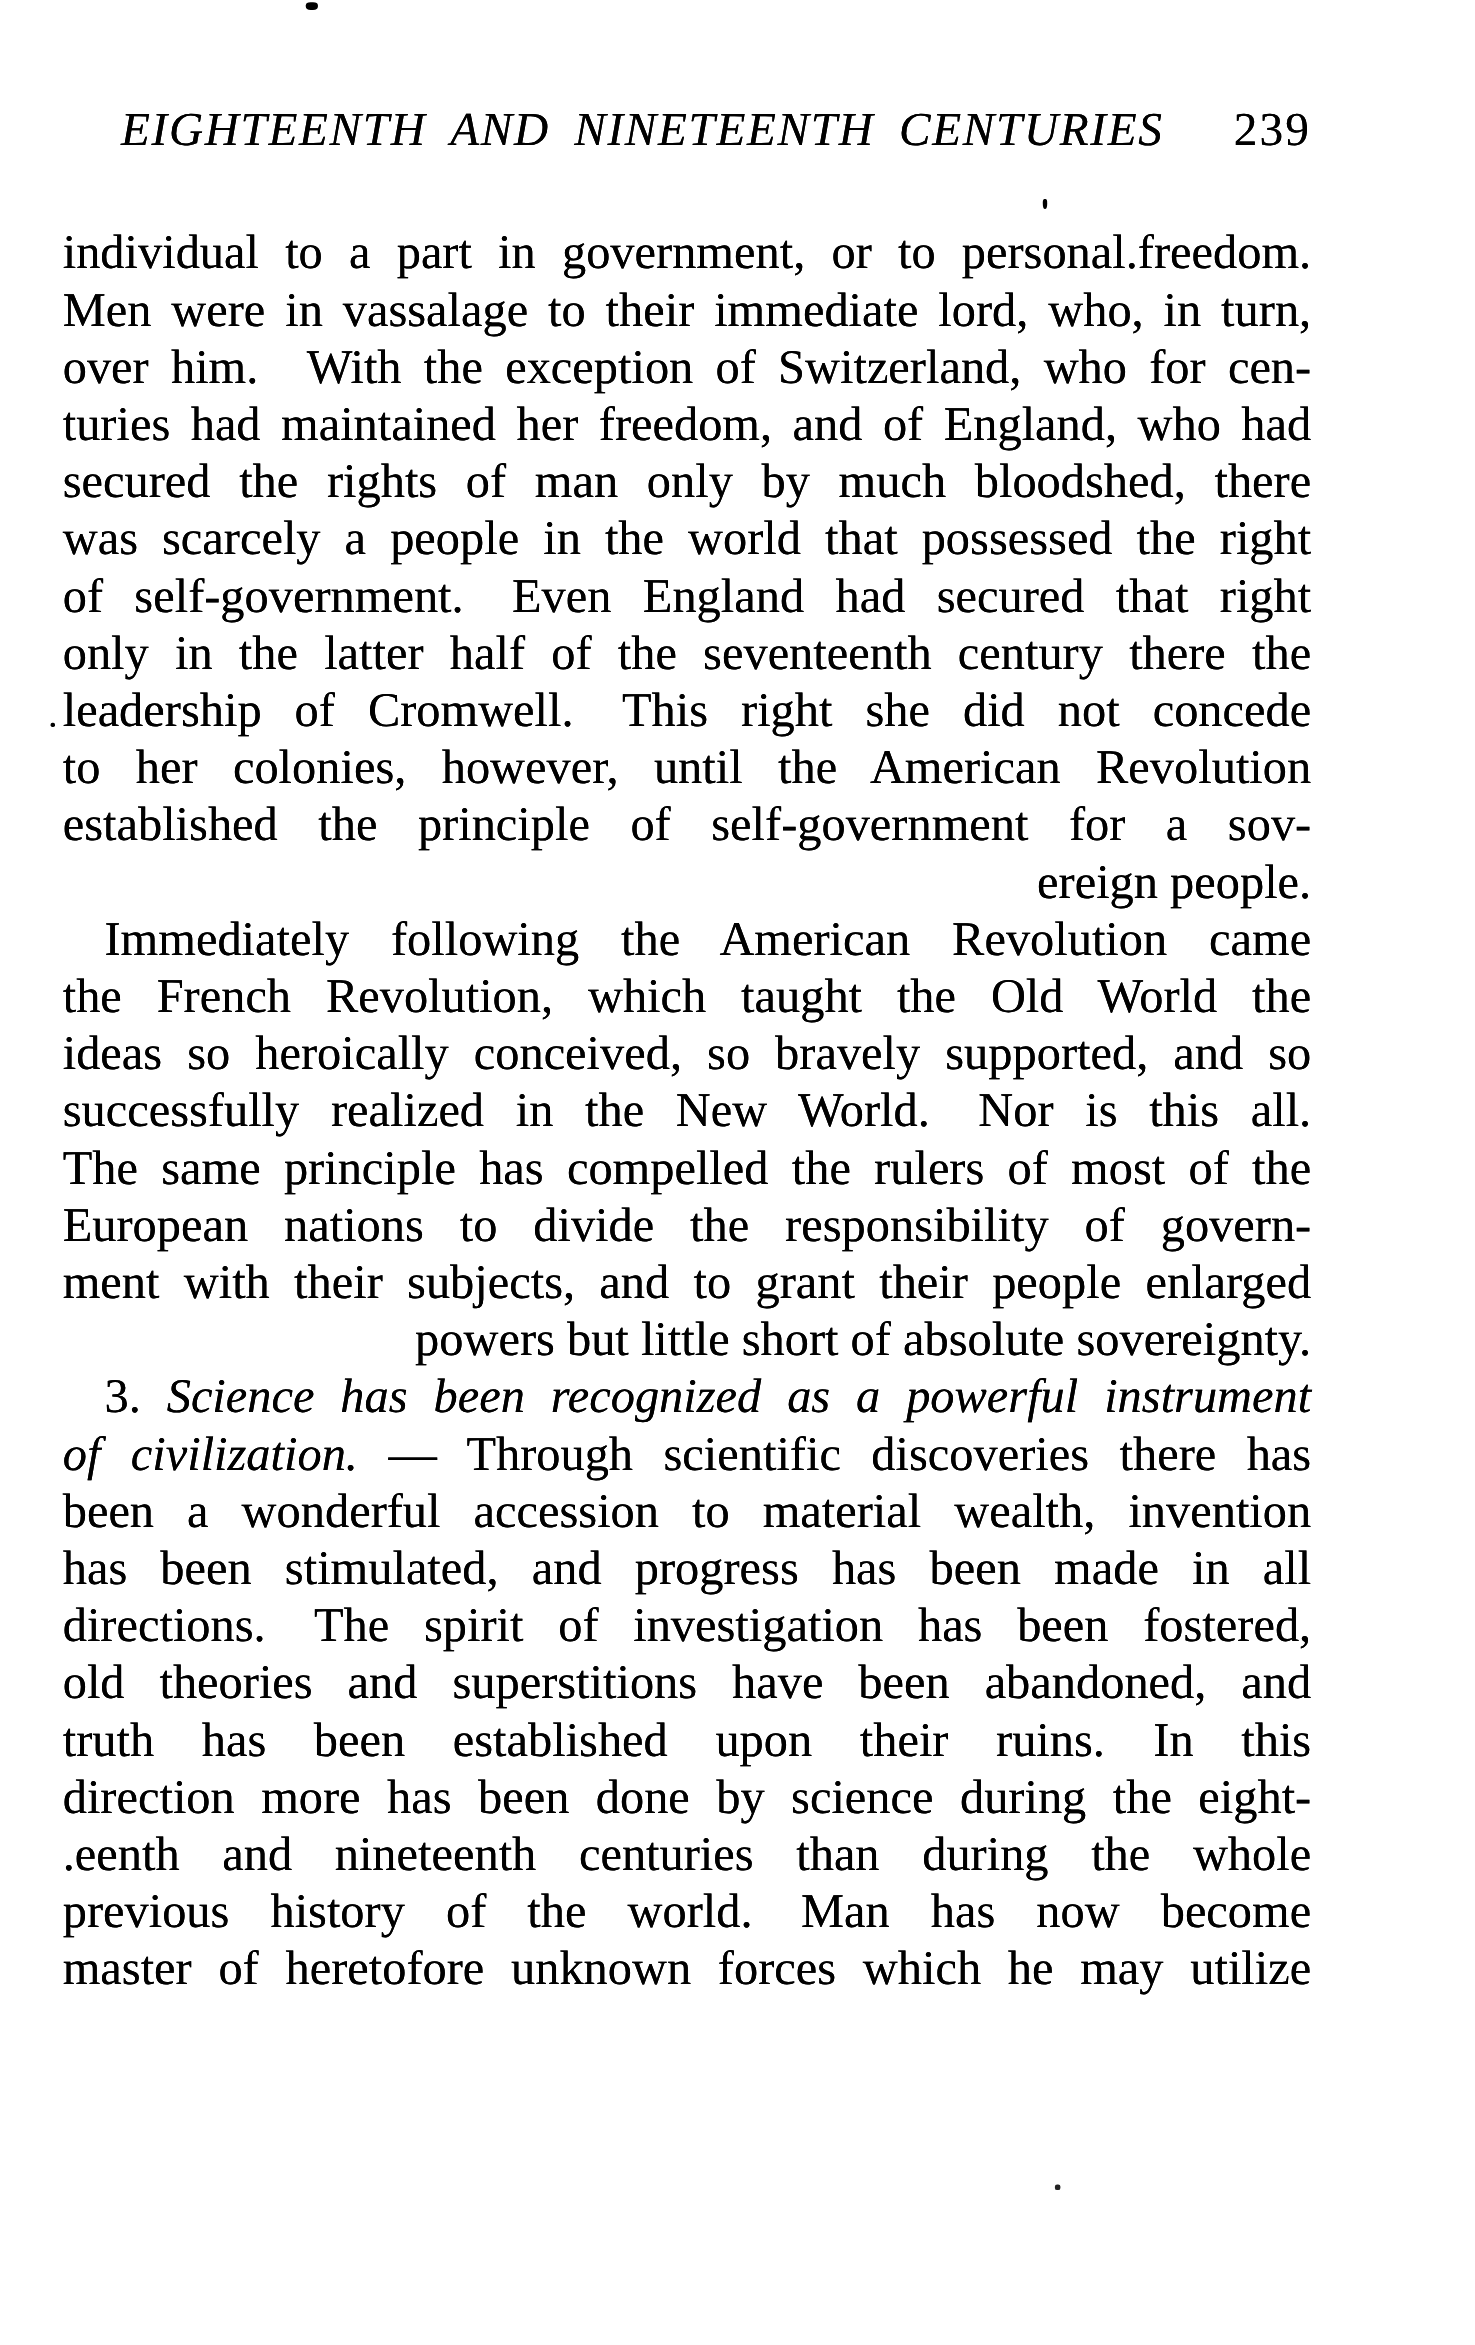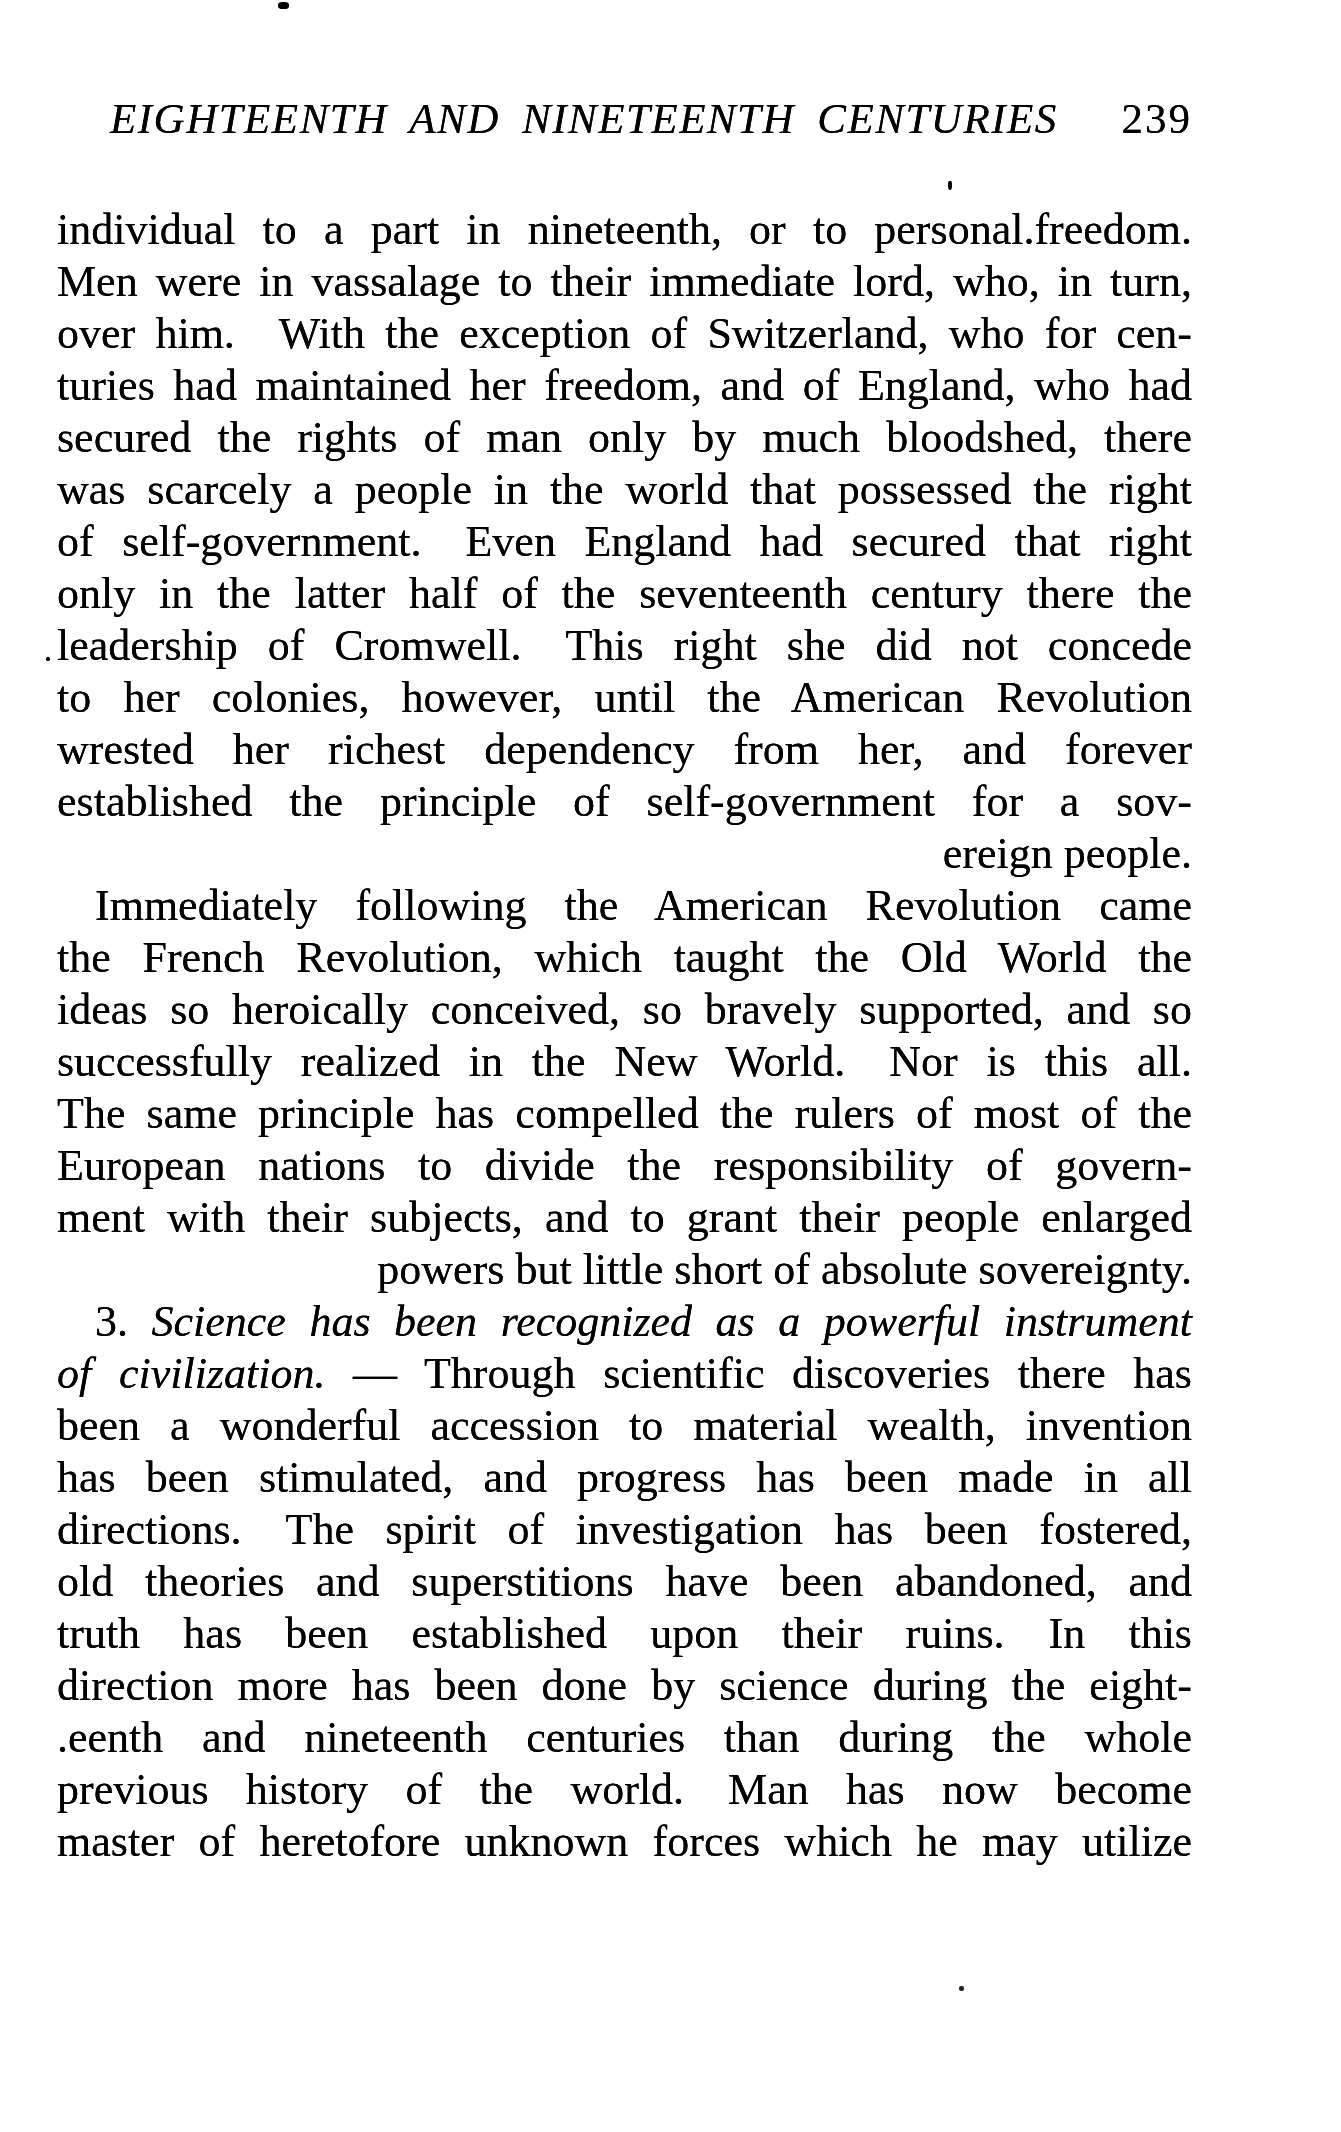--- a/index.html
+++ b/index.html
@@ -84,31 +84,30 @@
   <div class="speck speck-head"></div>
   <div class="speck speck-margin"></div>
   <div class="speck speck-bottom"></div>
 
   <header class="running-head">
     <span class="head-title">EIGHTEENTH AND NINETEENTH CENTURIES</span>
     <span class="folio">239</span>
   </header>
 
   <main class="body-text">
-      <div class="line just"><span class="roman">individual to a part in nineteenth, or to personal.freedom.</span></div>
+      <div class="line just"><span class="roman">individual to a part in government, or to personal.freedom.</span></div>
       <div class="line just"><span class="roman">Men were in vassalage to their immediate lord, who, in turn,</span></div>
       <div class="line just"><span class="roman">over him. With the exception of Switzerland, who for cen-</span></div>
       <div class="line just"><span class="roman">turies had maintained her freedom, and of England, who had</span></div>
       <div class="line just"><span class="roman">secured the rights of man only by much bloodshed, there</span></div>
       <div class="line just"><span class="roman">was scarcely a people in the world that possessed the right</span></div>
       <div class="line just"><span class="roman">of self-government. Even England had secured that right</span></div>
       <div class="line just"><span class="roman">only in the latter half of the seventeenth century there the</span></div>
       <div class="line just"><span class="roman">leadership of Cromwell. This right she did not concede</span></div>
       <div class="line just"><span class="roman">to her colonies, however, until the American Revolution</span></div>
-      <div class="line just"><span class="roman">wrested her richest dependency from her, and forever</span></div>
       <div class="line just"><span class="roman">established the principle of self-government for a sov-</span></div>
       <div class="line"><span class="roman">ereign people.</span></div>
       <div class="line just indent"><span class="roman">Immediately following the American Revolution came</span></div>
       <div class="line just"><span class="roman">the French Revolution, which taught the Old World the</span></div>
       <div class="line just"><span class="roman">ideas so heroically conceived, so bravely supported, and so</span></div>
       <div class="line just"><span class="roman">successfully realized in the New World. Nor is this all.</span></div>
       <div class="line just"><span class="roman">The same principle has compelled the rulers of most of the</span></div>
       <div class="line just"><span class="roman">European nations to divide the responsibility of govern-</span></div>
       <div class="line just"><span class="roman">ment with their subjects, and to grant their people enlarged</span></div>
       <div class="line"><span class="roman">powers but little short of absolute sovereignty.</span></div>

